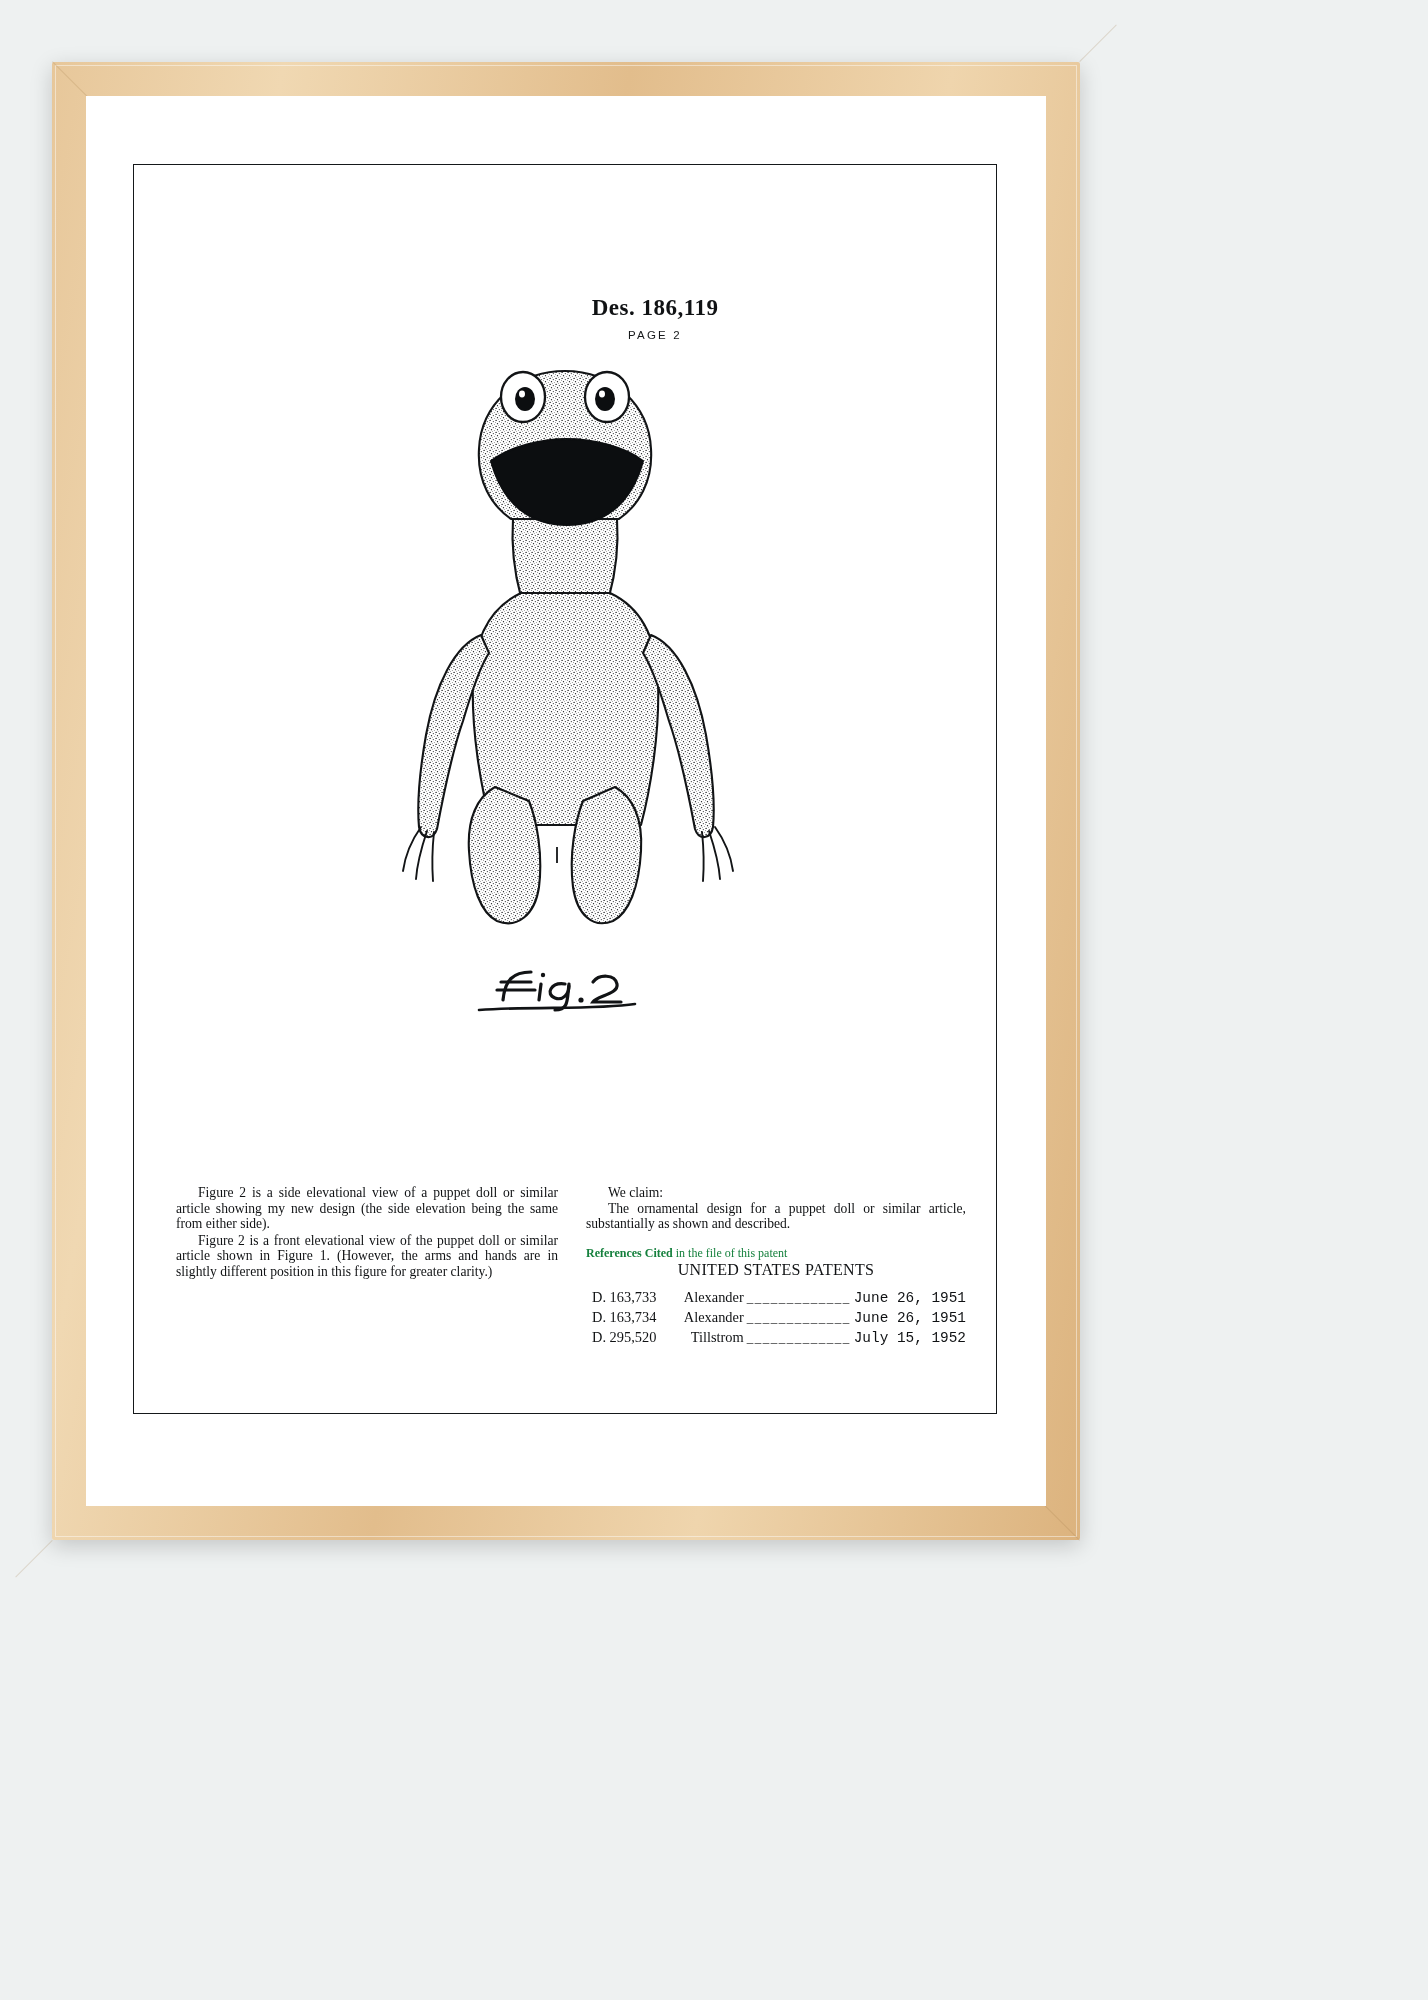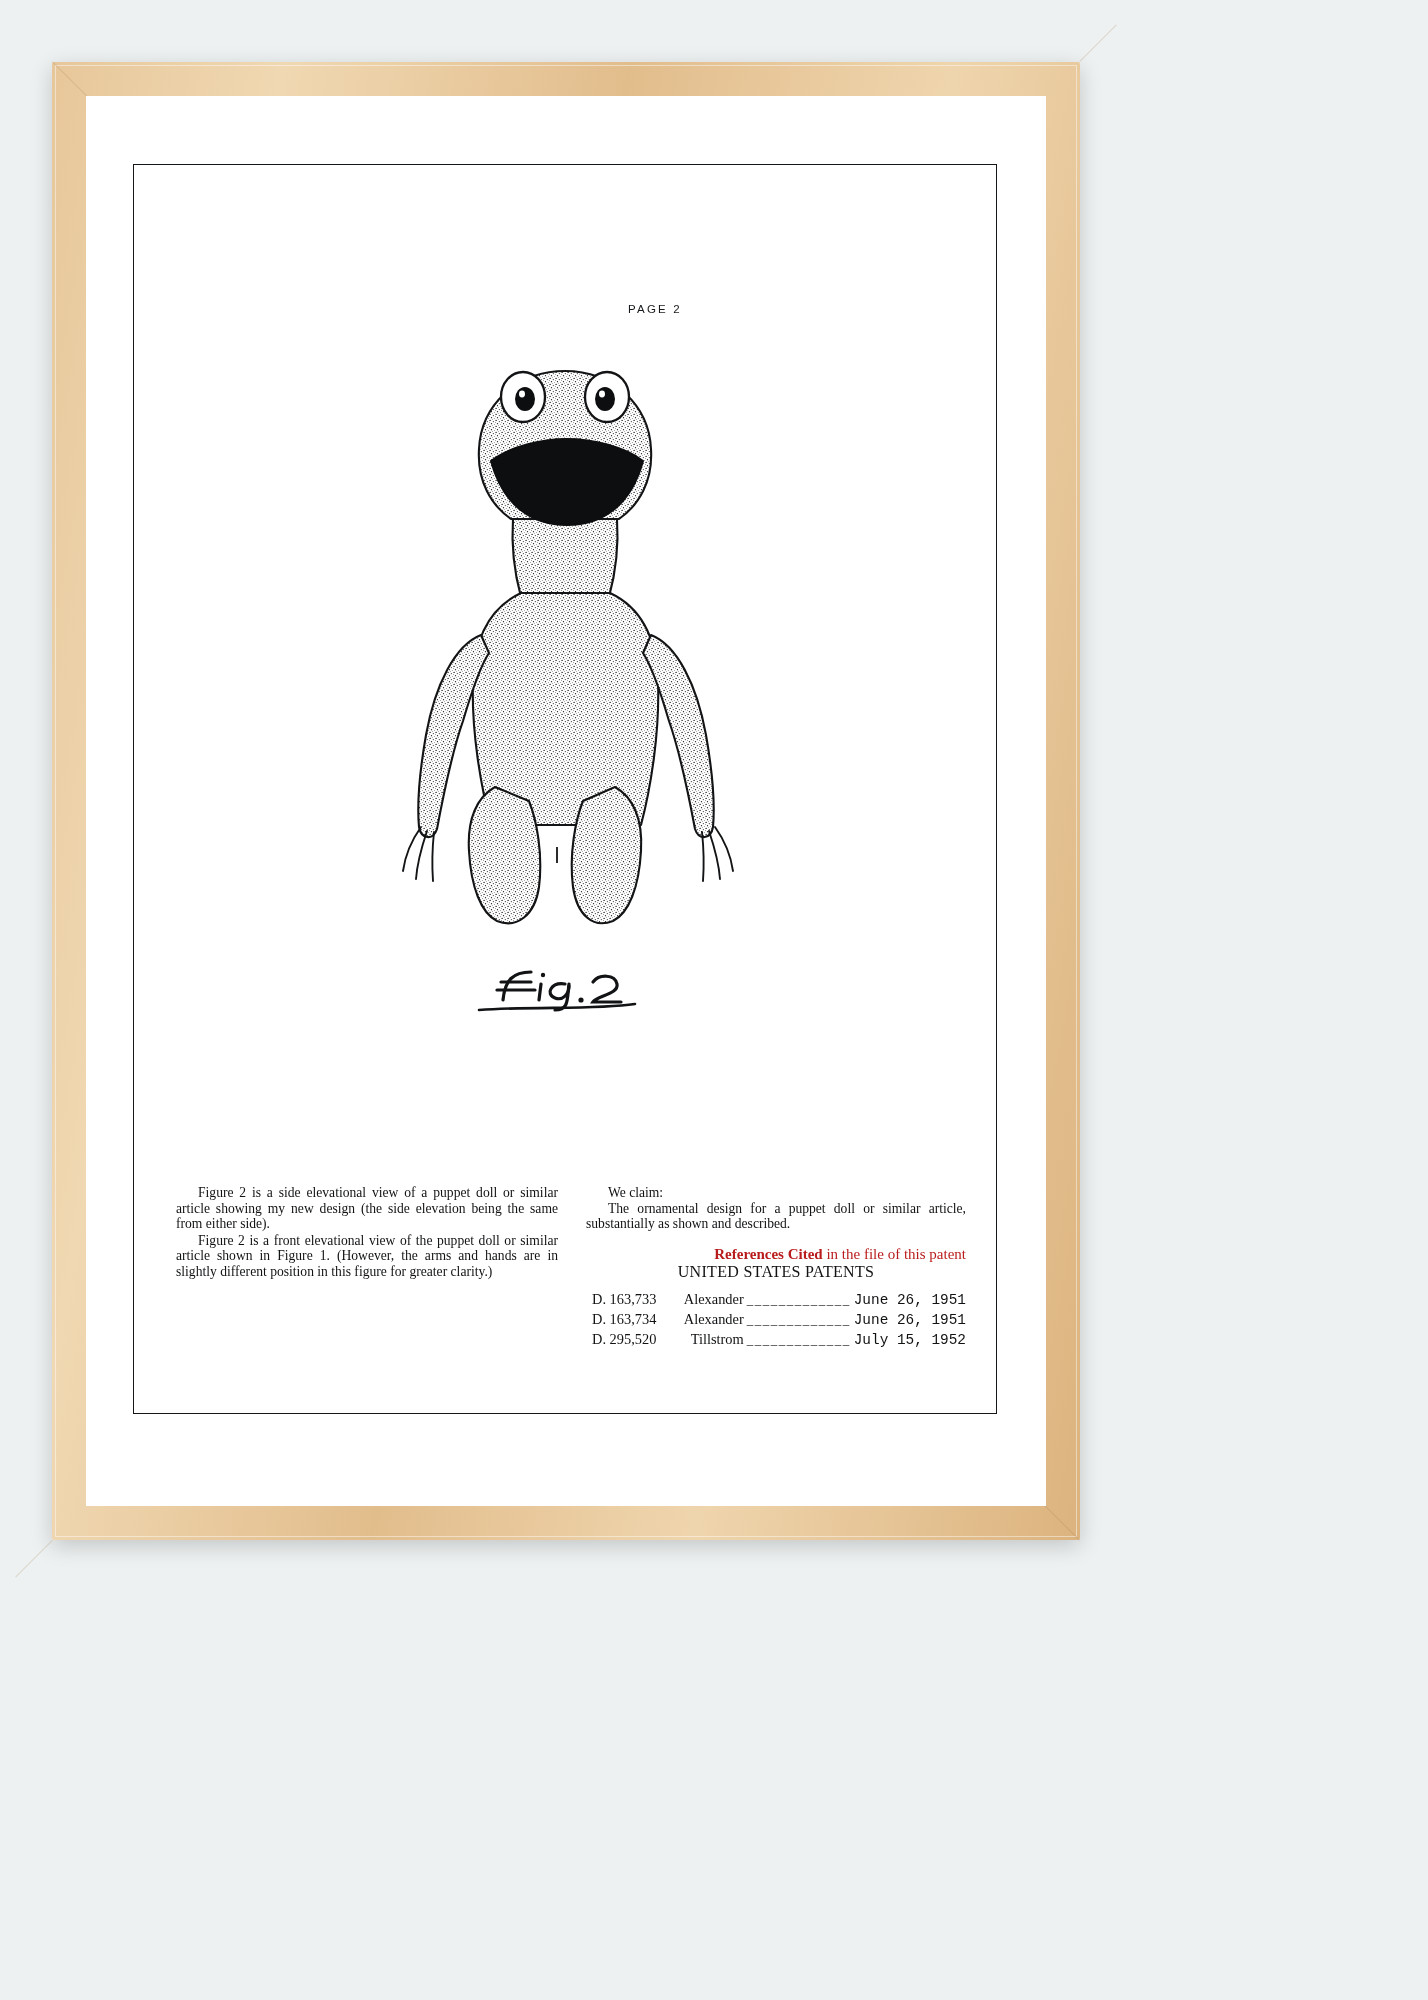--- a/index.html
+++ b/index.html
@@ -154,24 +154,24 @@
   .claim-head {
     font-family: "Liberation Serif", serif;
     font-size: 13.6px;
     line-height: 15.6px;
     color: #101214;
     text-indent: 22px;
   }
 
   .refs-title {
     margin-top: 14px;
-    text-align: right;
-    font-family: "Liberation Serif", serif;
-    font-size: 15px;
-    color: #b91c1c;
+    text-align: left;
+    font-family: "Liberation Serif", serif;
+    font-size: 12px;
+    color: #15803d;
   }
   .refs-title b { font-weight: bold; }
 
   .refs-sub {
     text-align: center;
     font-family: "Liberation Serif", serif;
     font-size: 16px;
     letter-spacing: 0.3px;
     color: #101214;
   }
@@ -207,20 +207,21 @@
     <span class="miter bl"></span>
     <span class="miter br"></span>
     <div class="frame-inner-bevel"></div>
   </div>
 
   <div class="poster">
 
     <div class="sheet">
 
       <div class="doc-header">
+        <div class="pat-num">Des. 186,119</div>
         <div class="pat-page">PAGE 2</div>
       </div>
 
       <div class="figure-area">
         <svg width="560" height="640" viewBox="0 0 560 640">
           <defs>
             <pattern id="stipple" width="6" height="6" patternUnits="userSpaceOnUse">
               <rect width="6" height="6" fill="#ffffff"></rect>
               <circle cx="1.1" cy="1.4" r="0.72" fill="#1a1c1e"></circle>
               <circle cx="4.3" cy="2.6" r="0.55" fill="#1a1c1e"></circle>

